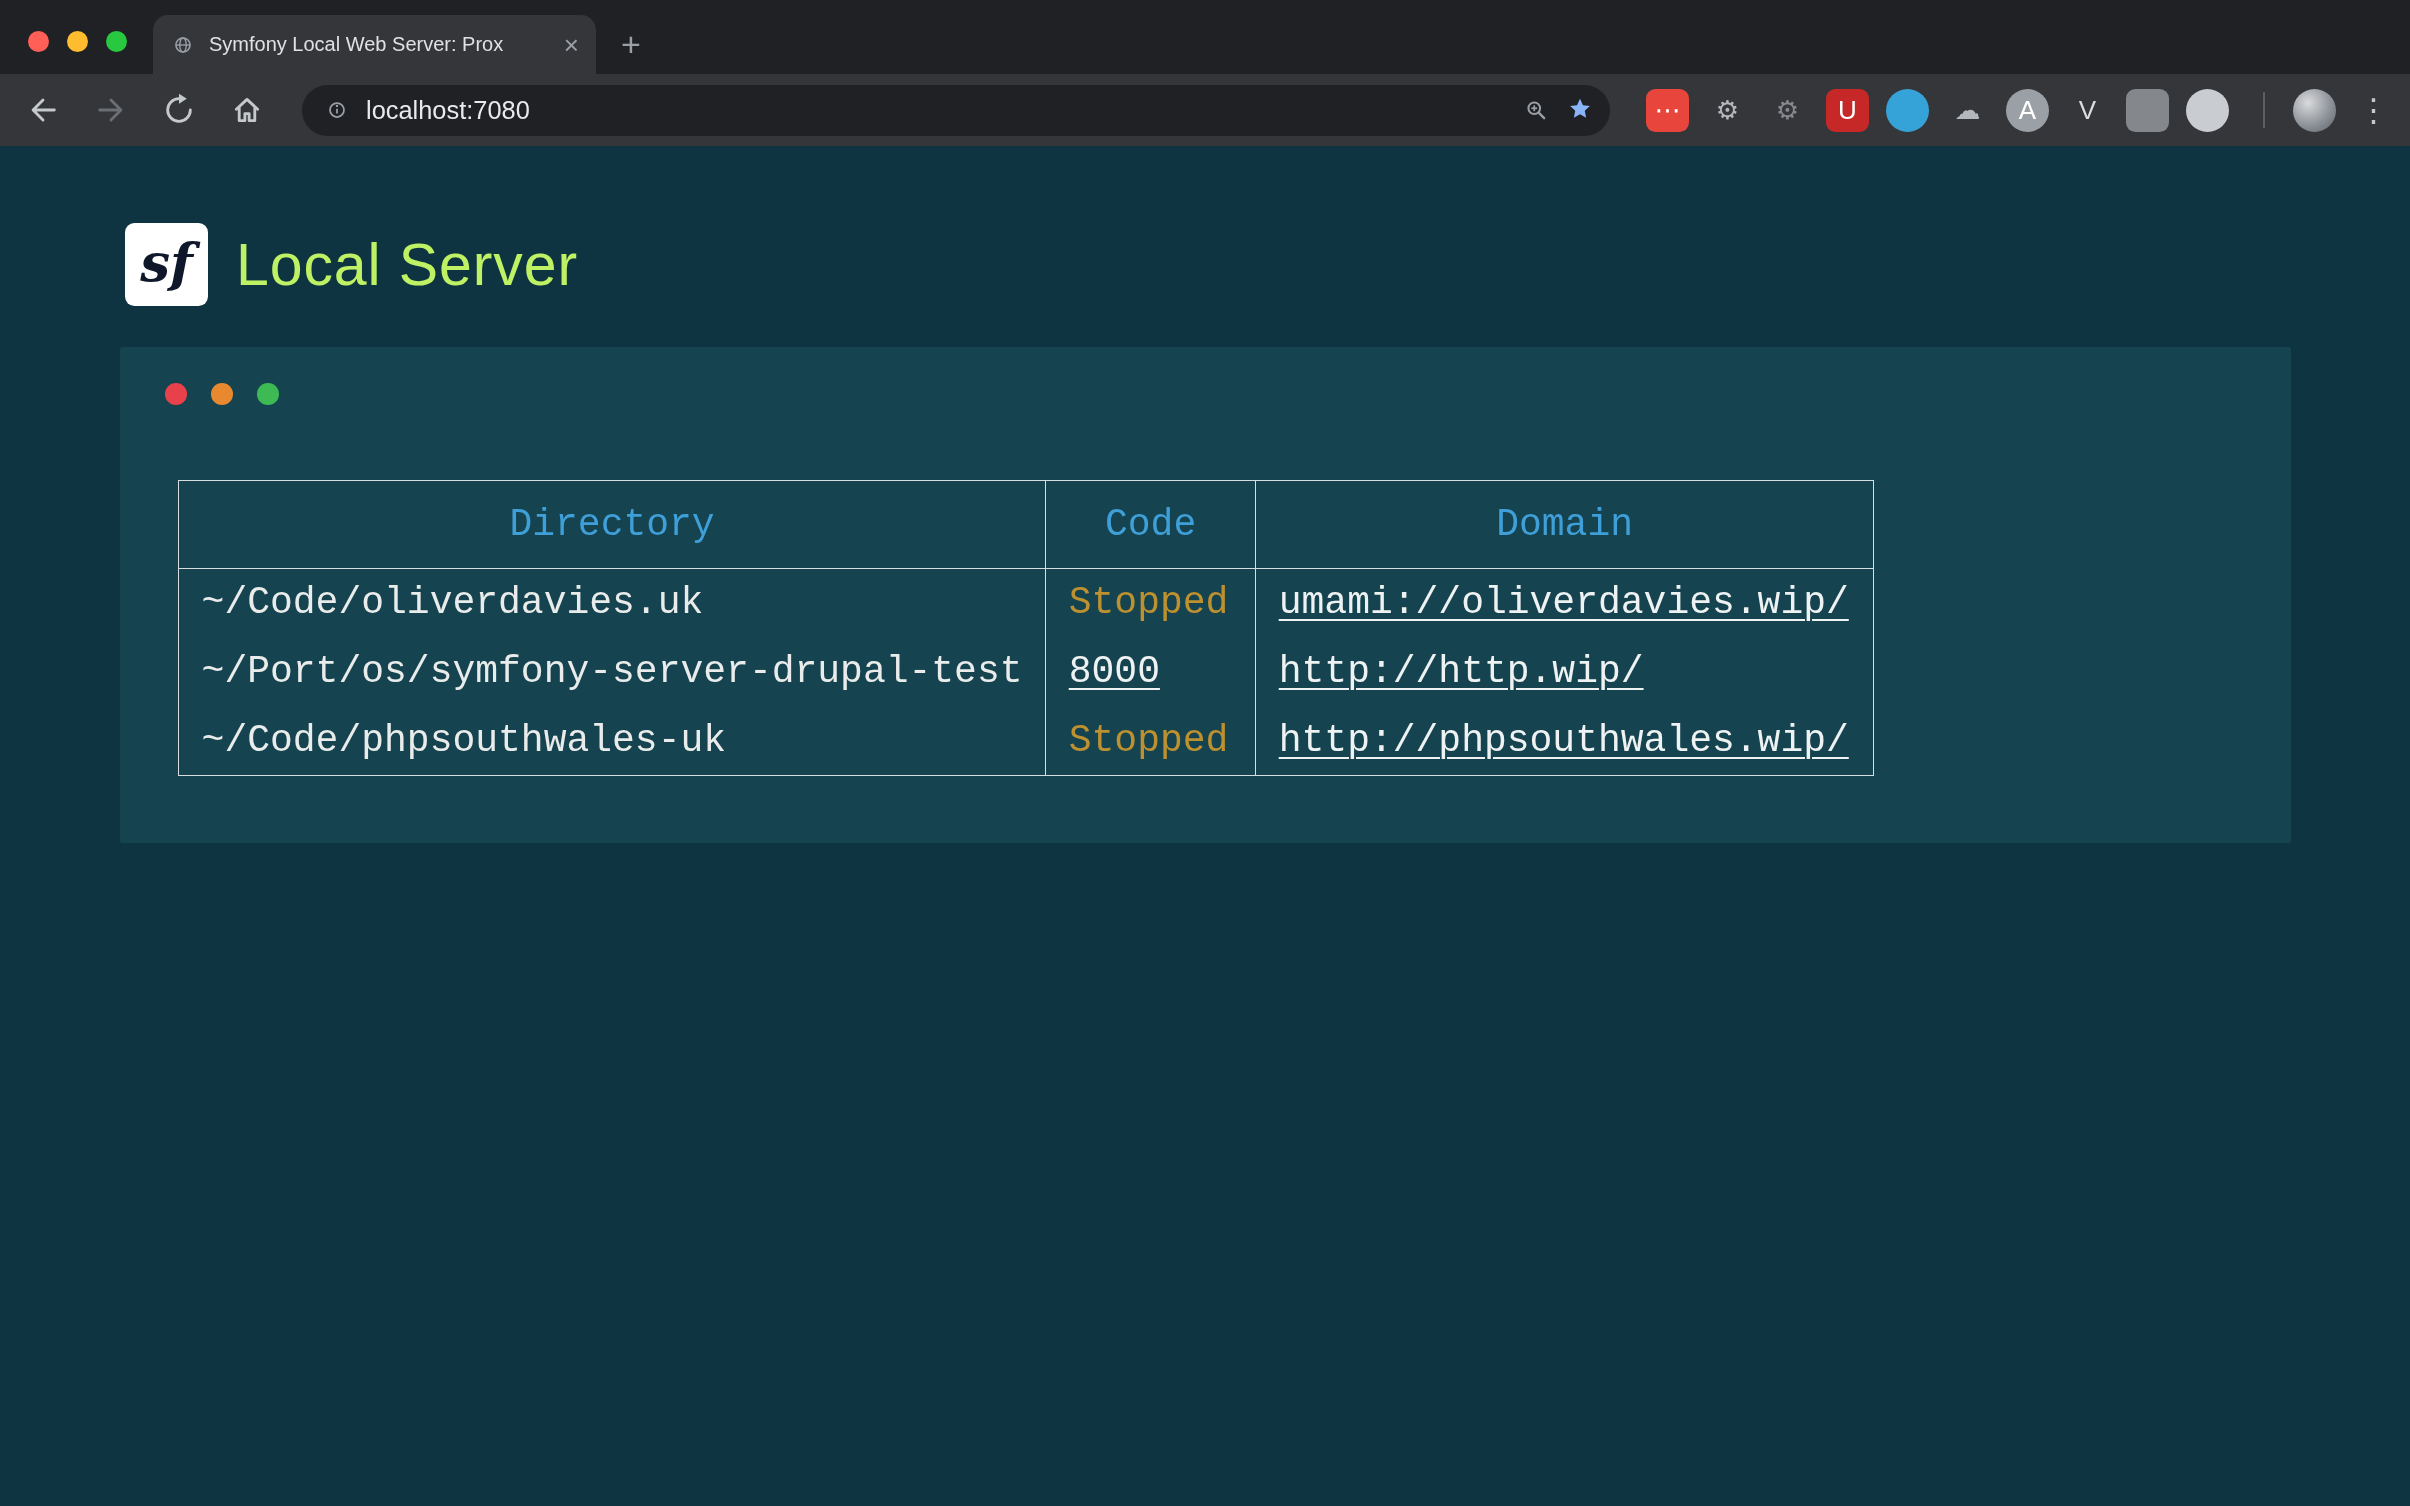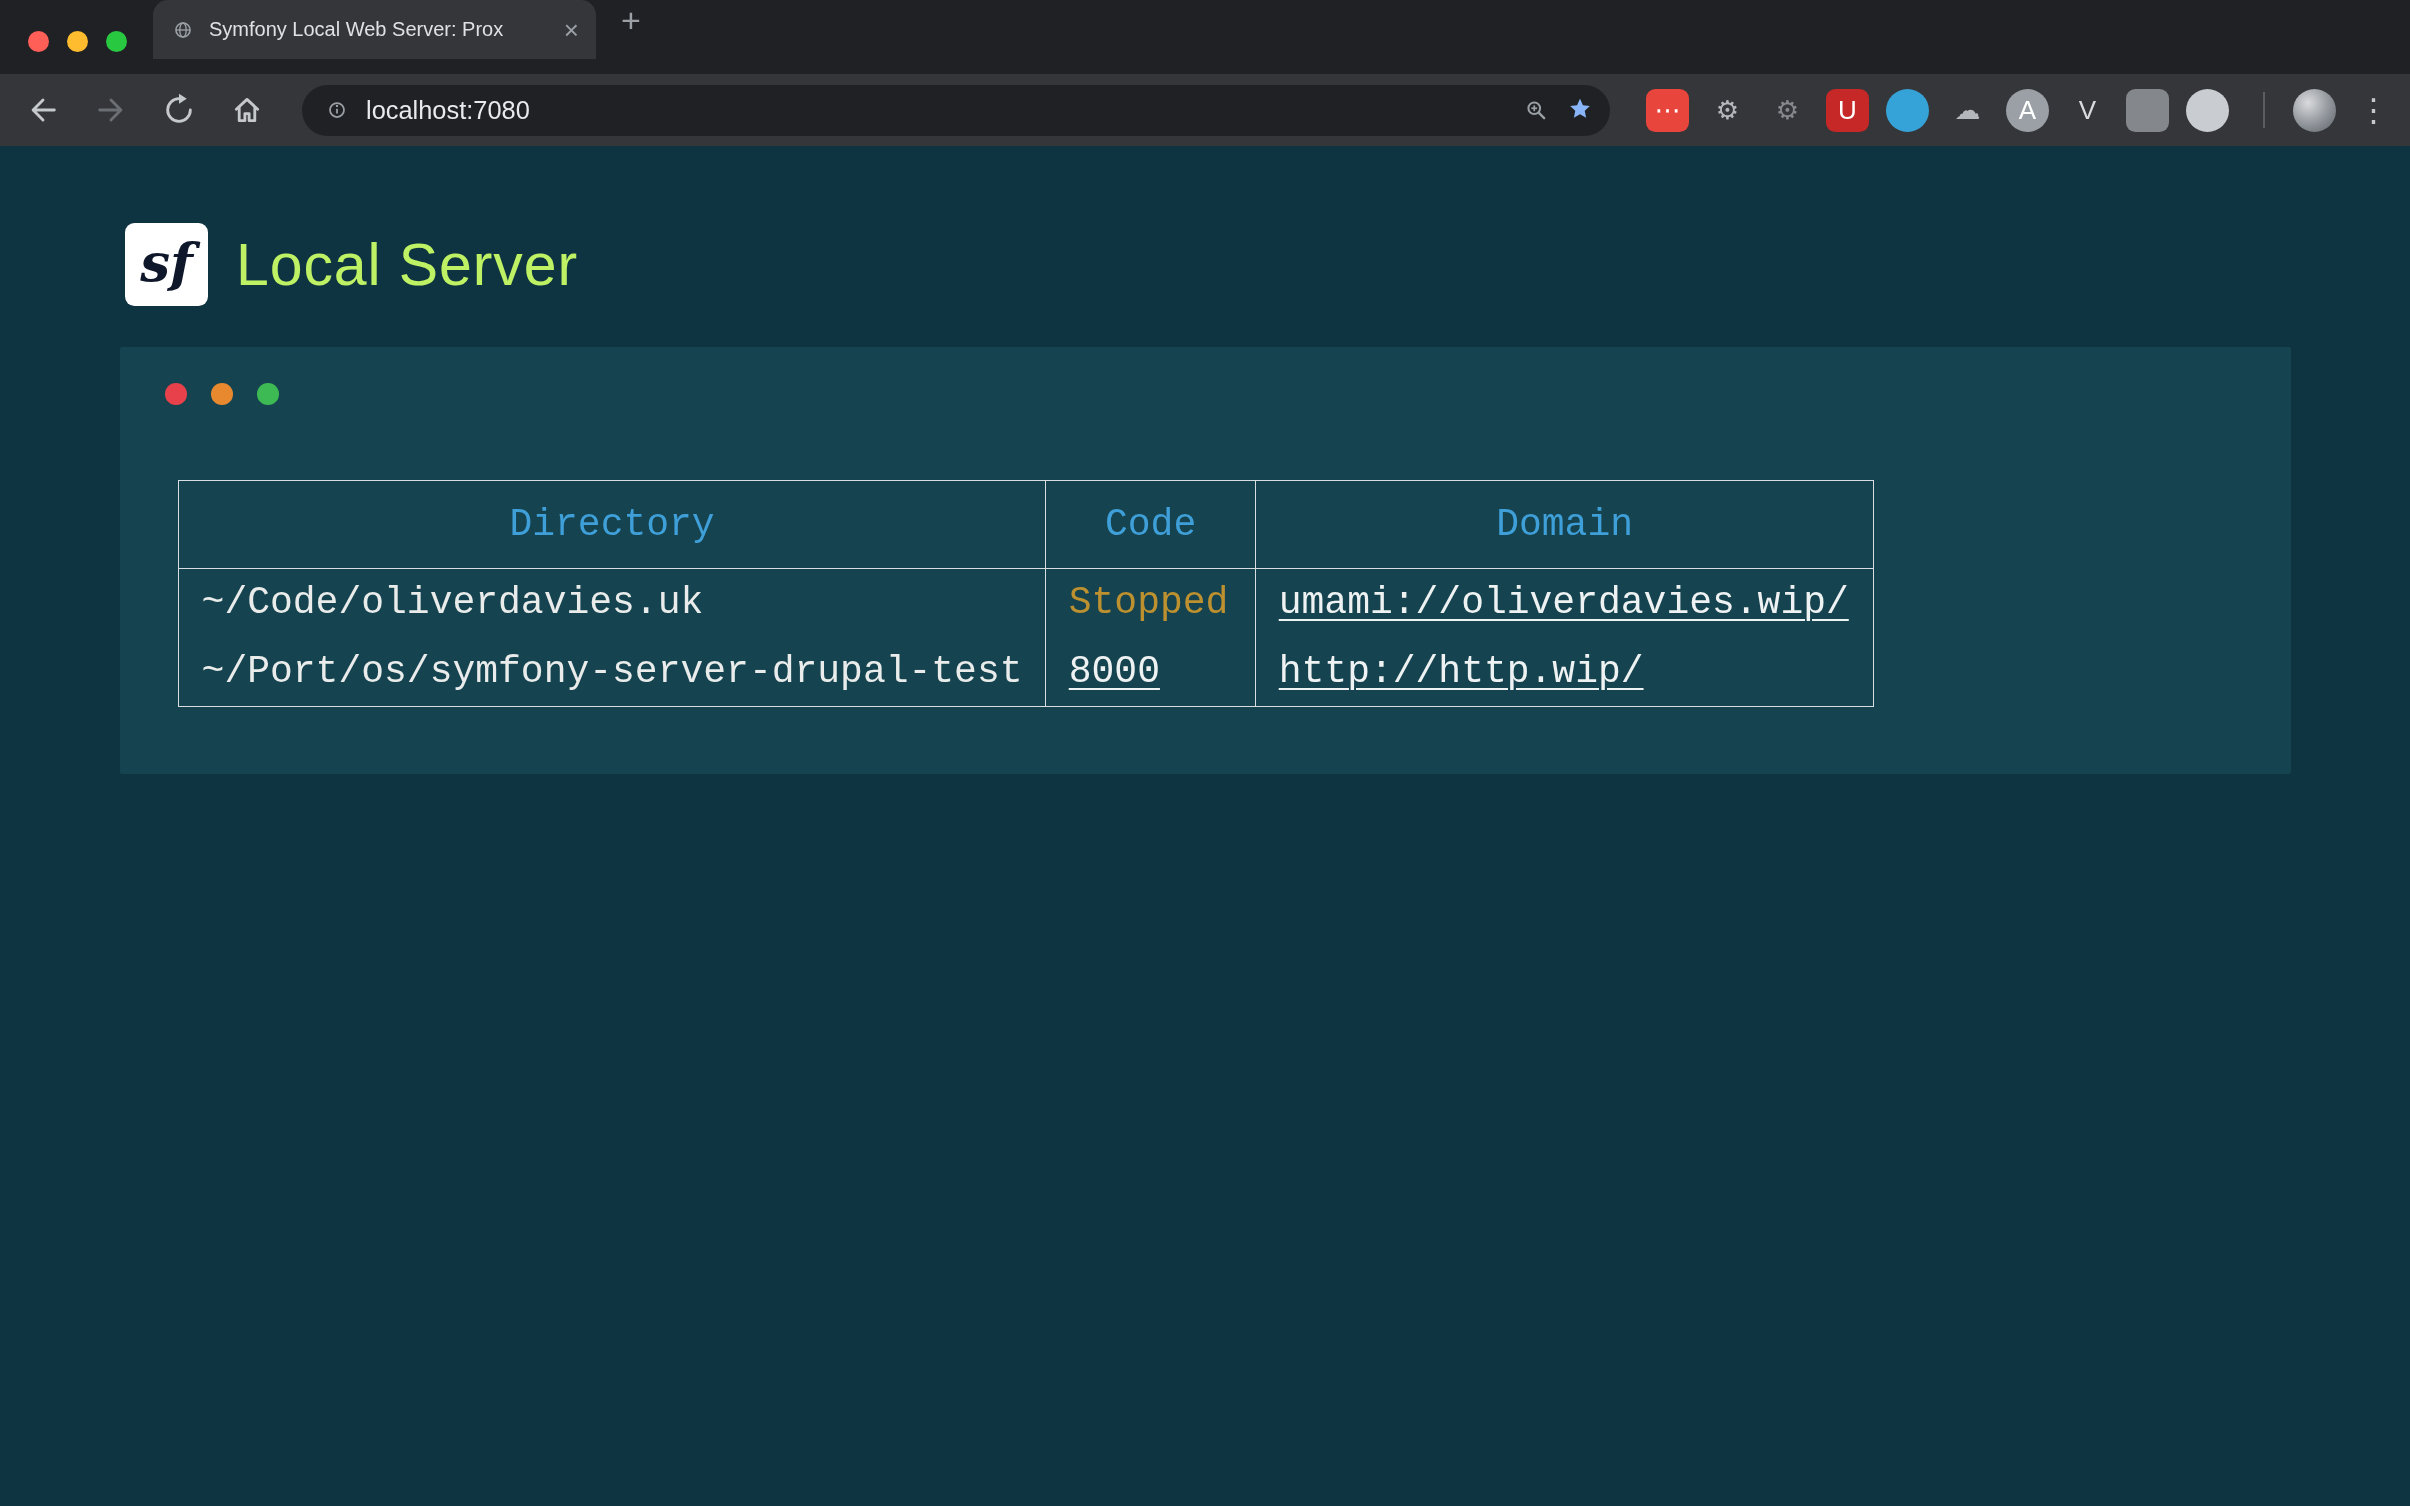--- a/index.html
+++ b/index.html
@@ -2,21 +2,21 @@
 <html style="--page-bg: #0d3440; --card-bg: #15434f; --accent-blue: #3f9fd8; --stopped-gold: #bd9030; --chrome-strip: #202124; --chrome-surface: #35363a; --omnibox-bg: #202124; --star-blue: #8ab4f8; --link-color: #eef2f2; --table-border: #d8dddf; --text-light: #e8eaed;font-size:15px"><head>
 <meta charset="utf-8">
 <style>
   * { box-sizing: border-box; margin: 0; padding: 0; }
   html,body { width:2411px; height:1507px; overflow:hidden; }
   body { font-family:"Liberation Sans", sans-serif; background: var(--page-bg, #0d3440); }
 
   
   .chrome { width:100%; }
   .tab-strip { position:relative; height:74px; background: var(--chrome-strip, #202124);
-               display:flex; align-items:flex-start; }
+               display:flex; align-items:flex-end; }
   .traffic { position:absolute; left:28px; top:31px; display:flex; gap:18px; }
   .tldot { width:21px; height:21px; border-radius:50%; }
   .tldot.red { background:#ff5f57; } .tldot.yellow { background:#febc2e; } .tldot.green { background:#28c840; }
 
   .tab { margin-left:153px; width:443px; height:59px; background: var(--chrome-surface, #35363a);
          border-radius:15px 15px 0 0; display:flex; align-items:center; padding:0 17px; gap:13px; }
   .tab-favicon { width:26px; height:26px; color:#9aa0a6; flex:0 0 auto; }
   .tab-title { color:#dfe1e5; font-size:20px; white-space:nowrap; overflow:hidden; flex:1; }
   .tab-close { color:#9aa0a6; font-size:26px; line-height:1; flex:0 0 auto; cursor:default; }
   .new-tab { width:40px; height:40px; margin:0 0 9.4px 15px; color:#9aa0a6; font-size:34px;
@@ -186,17 +186,22 @@
         <tr>
           <td class="dir">~/Code/oliverdavies.uk</td>
           <td><span class="stopped">Stopped</span></td>
           <td><a class="mono-link">umami://oliverdavies.wip/</a></td>
         </tr>
         <tr>
           <td class="dir">~/Port/os/symfony-server-drupal-test</td>
           <td><a class="mono-link">8000</a></td>
           <td><a class="mono-link">http://http.wip/</a></td>
         </tr>
+        <tr>
+          <td class="dir">~/Code/phpsouthwales-uk</td>
+          <td><span class="stopped">Stopped</span></td>
+          <td><a class="mono-link">http://phpsouthwales.wip/</a></td>
+        </tr>
       </tbody>
     </table>
   </div>
 </div>
 
 
 </body></html>

